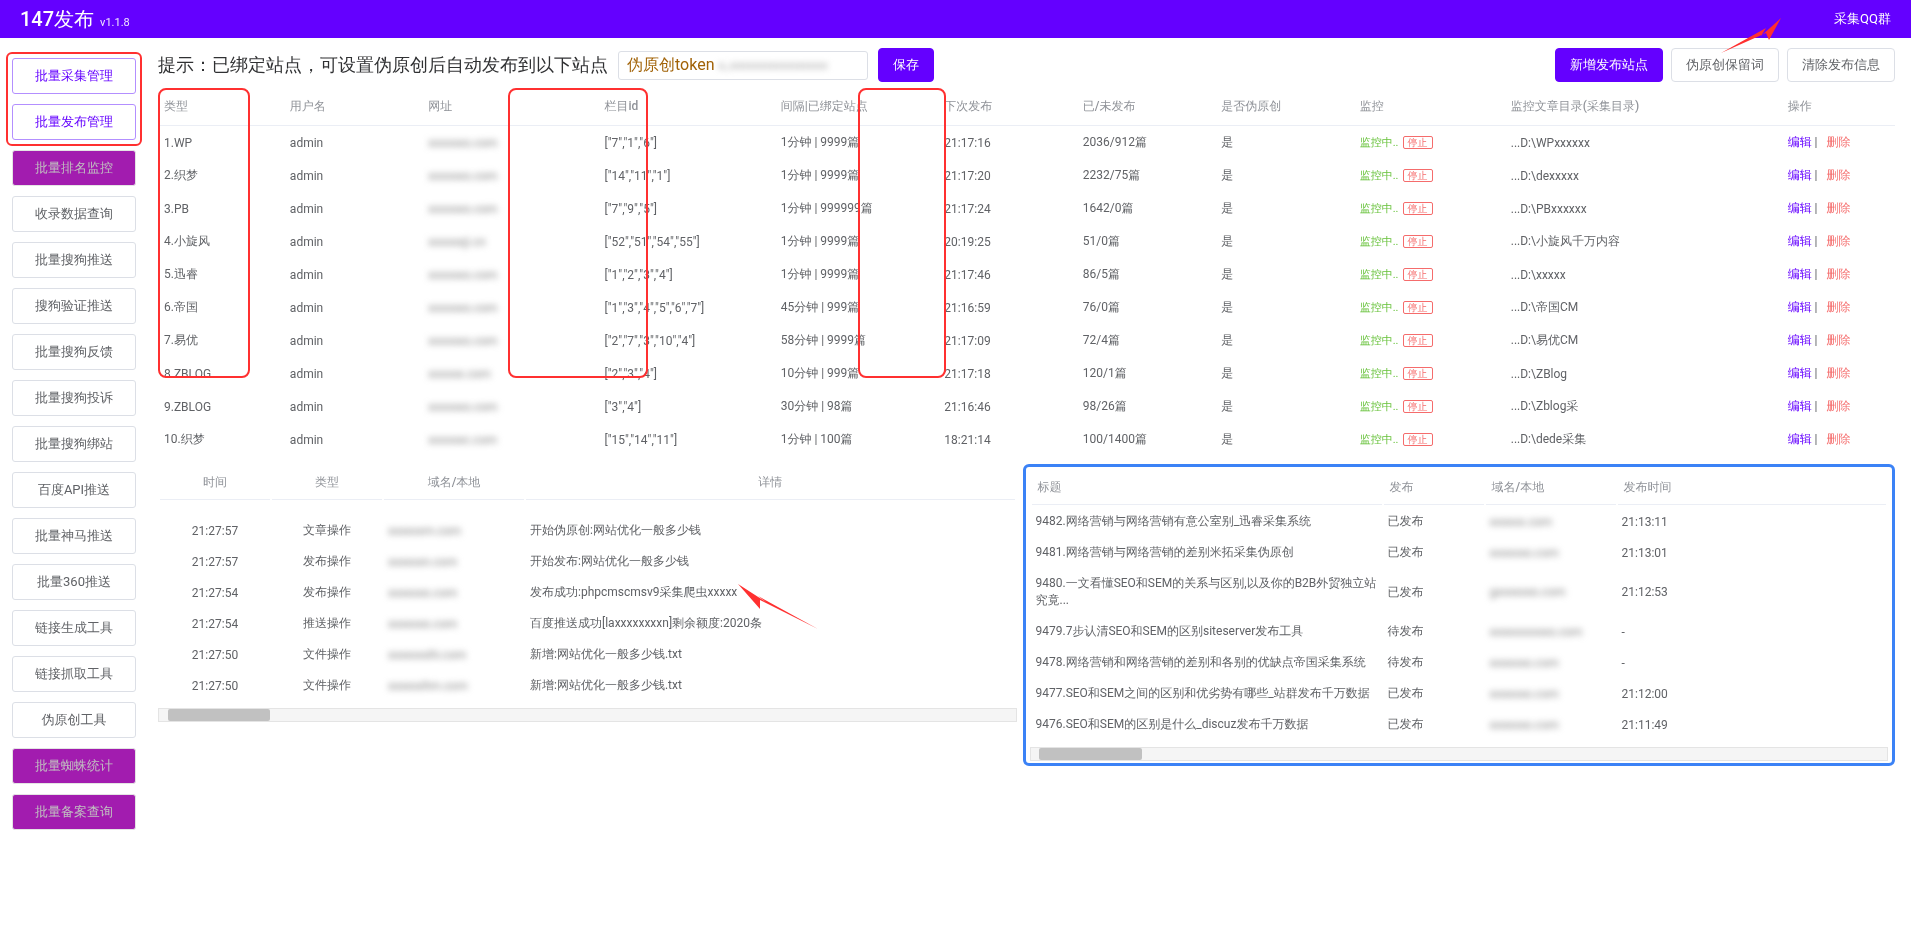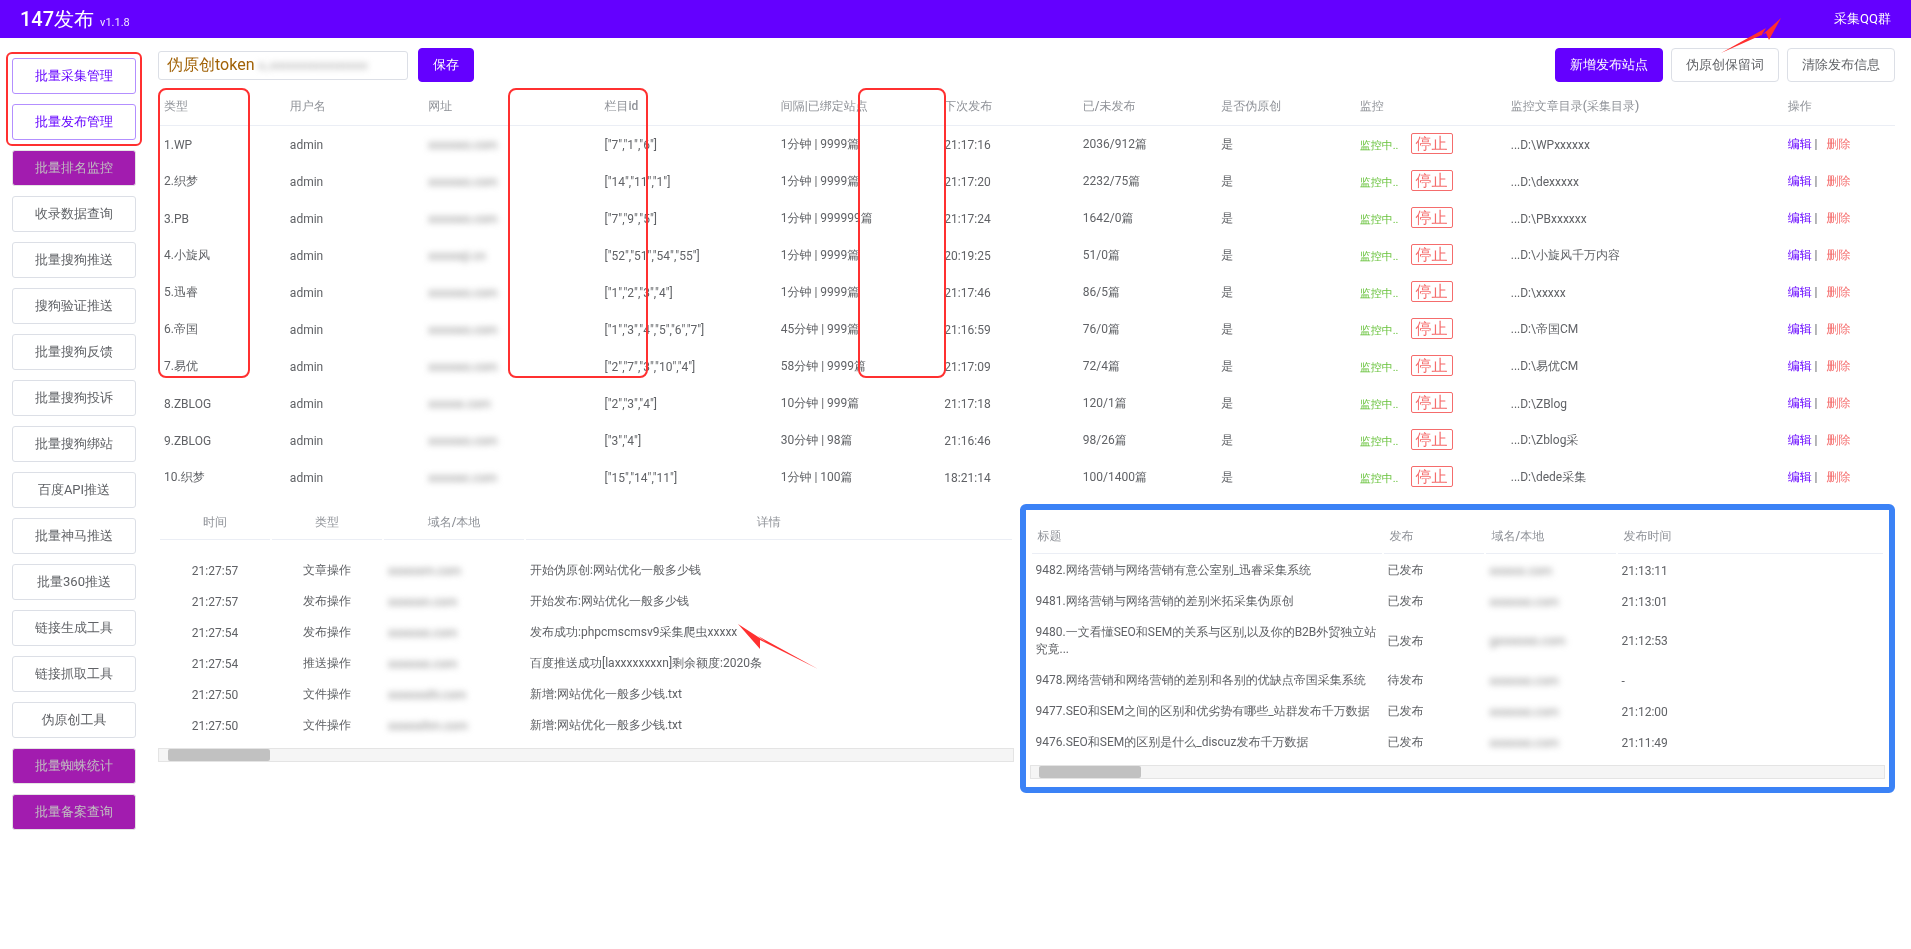--- a/index.html
+++ b/index.html
@@ -23,32 +23,32 @@
 .tokenwrap span{color:#a16207;font-size:16px}
 .tokenwrap .blur{filter:blur(3px);color:#999;flex:1;font-size:11px}
 .btn{border:1px solid #dcdfe6;border-radius:4px;padding:7px 14px;font-size:13px;cursor:pointer;background:#fff;color:#606266}
 .btn.purple{background:#6400ff;border-color:#6400ff;color:#fff}
 .topright{margin-left:auto;display:flex;gap:8px}
 .tbl{width:100%;border-collapse:collapse;font-size:12px}
 .tbl th{text-align:left;font-weight:500;color:#909399;padding:10px 6px;border-bottom:1px solid #ebeef5}
 .tbl td{padding:8px 6px;color:#606266;border-bottom:0}
 .link{color:#409eff;cursor:pointer}
 .monitor{color:#67c23a;font-size:11px}
-.stopbtn{border:1px solid #f56c6c;color:#f56c6c;padding:0 4px;font-size:16px;border-radius:2px;margin-left:12px}
+.stopbtn{border:1px solid #f56c6c;color:#f56c6c;padding:0 4px;font-size:10px;border-radius:2px;margin-left:4px}
 .actcell .edit{color:#6400ff;cursor:pointer}
 .actcell .del{color:#f56c6c;cursor:pointer;margin-left:6px}
 .colbox{position:absolute;border:2px solid #ff3030;border-radius:8px;pointer-events:none;z-index:3}
 .lower{display:flex;gap:6px;margin-top:8px}
 .panel{flex:1;border:0;font-size:12px;position:relative}
 .panel th{text-align:center;color:#909399;font-weight:500;padding:8px 4px;border-bottom:1px solid #ebeef5}
 .panel td{padding:6px 4px;color:#606266;text-align:left}
 .panel .hdr{background:#fff}
 .scrollbar{height:14px;background:#f5f5f5;border:1px solid #e4e4e4;position:relative;margin-top:6px}
 .scrollbar .thumb{position:absolute;height:100%;background:#c1c1c1;border-radius:2px}
-.panel.right{border:6px solid #3b82f6;border-radius:6px;padding:8px 4px}
+.panel.right{border:3px solid #3b82f6;border-radius:6px;padding:2px 4px}
 .panel.right th{text-align:left;padding-left:6px;}
 .arrow-mid{position:absolute;z-index:5}
 .arrow-mid svg{width:80px;height:45px;fill:#ff3030}
 .maintbl-wrap{position:relative}
 .tblur{filter:blur(3px);color:#888}
 </style>
 </head>
 <body>
 
 <div class="header">
@@ -85,20 +85,21 @@
     <div class="sidebtn">批量360推送</div>
     <div class="sidebtn">链接生成工具</div>
     <div class="sidebtn">链接抓取工具</div>
     <div class="sidebtn">伪原创工具</div>
     <div class="sidebtn disabled">批量蜘蛛统计</div>
     <div class="sidebtn disabled">批量备案查询</div>
   </div>
 
   <div class="main">
     <div class="topbar">
+      <span class="hint">提示：已绑定站点，可设置伪原创后自动发布到以下站点</span>
       <div class="tokenwrap">
         <span>伪原创token</span>
         <span class="blur">a_xxxxxxxxxxxxxxxxxx</span>
       </div>
       <button class="btn purple">保存</button>
       <div class="topright">
         <button class="btn purple">新增发布站点</button>
         <button class="btn">伪原创保留词</button>
         <button class="btn">清除发布信息</button>
       </div>
@@ -349,20 +350,26 @@
                 <td><span class="tblur">xxxxxxo.com</span></td>
                 <td>21:13:01</td>
               </tr>
               <tr>
                 <td>9480.一文看懂SEO和SEM的关系与区别,以及你的B2B外贸独立站究竟...</td>
                 <td>已发布</td>
                 <td><span class="tblur">gxxxxxxo.com</span></td>
                 <td>21:12:53</td>
               </tr>
               <tr>
+                <td>9479.7步认清SEO和SEM的区别siteserver发布工具</td>
+                <td>待发布</td>
+                <td><span class="tblur">xxxxxxxxxxo.com</span></td>
+                <td>-</td>
+              </tr>
+              <tr>
                 <td>9478.网络营销和网络营销的差别和各别的优缺点帝国采集系统</td>
                 <td>待发布</td>
                 <td><span class="tblur">xxxxxxo.com</span></td>
                 <td>-</td>
               </tr>
               <tr>
                 <td>9477.SEO和SEM之间的区别和优劣势有哪些_站群发布千万数据</td>
                 <td>已发布</td>
                 <td><span class="tblur">xxxxxxo.com</span></td>
                 <td>21:12:00</td>

